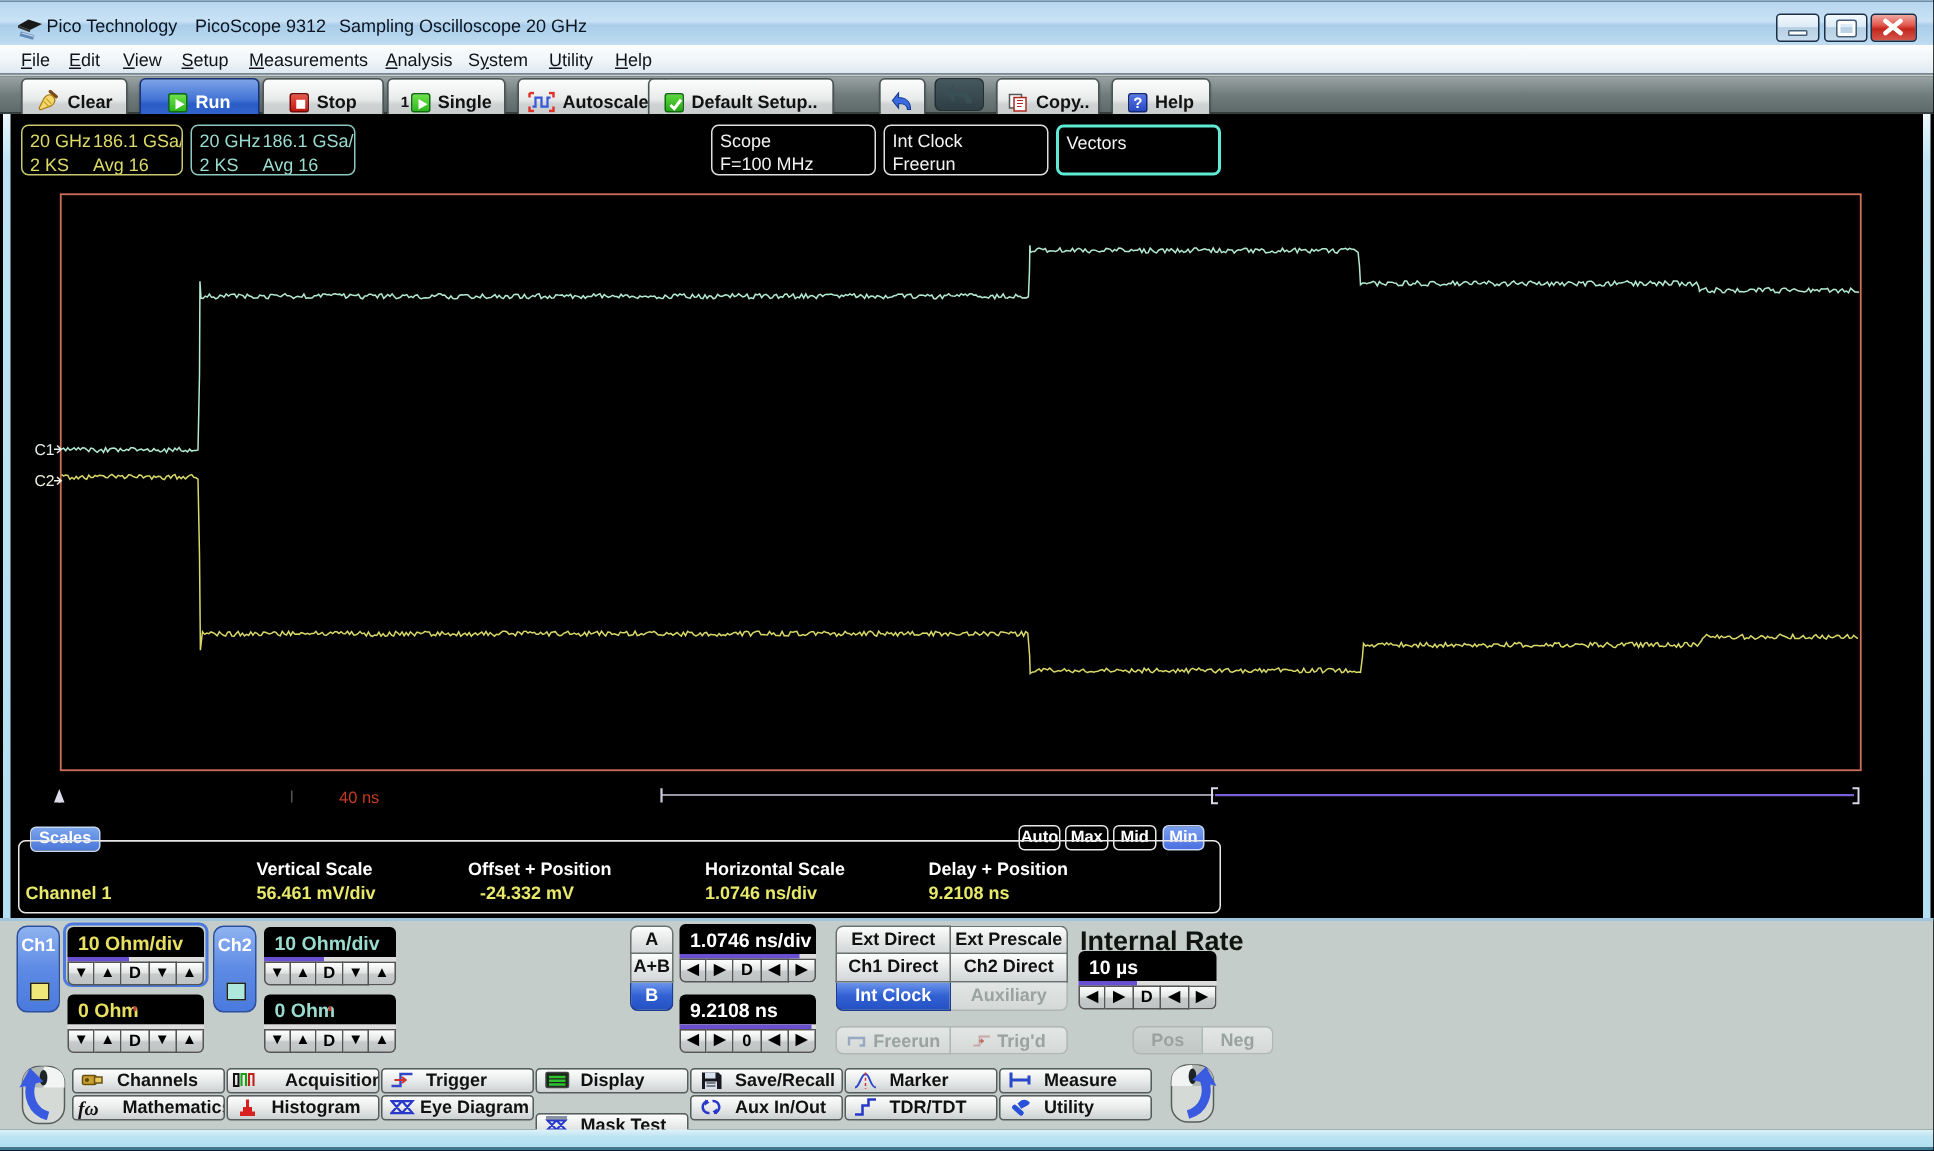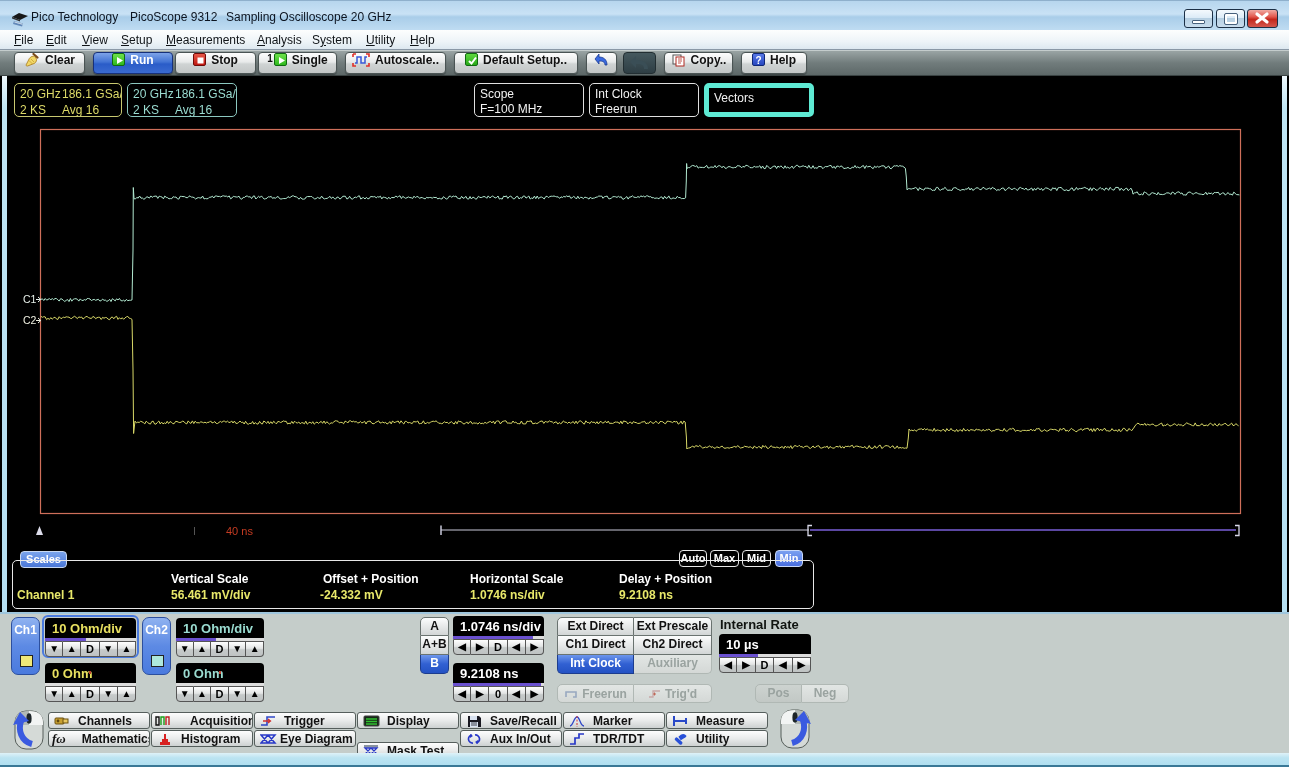--- a/index.html
+++ b/index.html
@@ -8,21 +8,21 @@
 #titlebar .ttext{position:absolute;top:9px;font-size:12px;color:#0c1420;}
 .winbtn{position:absolute;top:8px;height:19px;border:1px solid #1c2f45;border-radius:3px;}
 #btn-min,#btn-max{width:29px;background:linear-gradient(#f4f9fd 0%,#dcebf7 45%,#b6cfe2 50%,#c8dced 100%);}
 #btn-close{width:31px;background:linear-gradient(#f0a9a2 0%,#e2574d 40%,#c3271c 55%,#d4574e 100%);}
 
 #menubar{left:0;top:30px;width:1289px;height:20px;background:linear-gradient(#fdfefe 0%,#eef4f8 60%,#dde8f0 100%);border-bottom:1px solid #8a98a6;}
 #menubar span{position:absolute;top:3px;font-size:12px;color:#101418;}
 #menubar u{text-decoration:underline;}
 
 #toolbar{left:0;top:50px;width:1289px;height:26px;background:linear-gradient(#9aa4a4 0%,#717c7c 50%,#5d6868 100%);border-top:1px solid #c4cccc;border-bottom:1px solid #394242;}
-.tbtn{position:absolute;top:1px;height:22px;border:1px solid #4a5454;border-radius:4px;background:linear-gradient(#fdfdfd 0%,#e8eaea 45%,#cfd3d3 55%,#c2c6c6 100%);color:#111;font-size:12px;font-weight:bold;display:flex;justify-content:center;gap:5px;box-shadow:0 1px 1px rgba(0,0,0,.35);}
+.tbtn{position:absolute;top:1px;height:32px;border:1px solid #4a5454;border-radius:4px;background:linear-gradient(#fdfdfd 0%,#e8eaea 45%,#cfd3d3 55%,#c2c6c6 100%);color:#111;font-size:12px;font-weight:bold;display:flex;align-items:center;justify-content:center;gap:5px;box-shadow:0 1px 1px rgba(0,0,0,.35);}
 .tbtn.blue{background:linear-gradient(#7da3e8 0%,#4273d4 45%,#2a5cc8 55%,#3a6ad0 100%);color:#fff;border-color:#16307a;}
 .icsq{width:13px;height:13px;border-radius:2px;display:inline-block;position:relative;}
 
 #infostrip{left:0;top:76px;width:1289px;height:44px;background:#000;}
 .ibox{position:absolute;top:7px;height:34px;border-radius:5px;font-size:12px;line-height:15px;padding:3px 0 0 5px;overflow:hidden;}
 .ibox span{position:absolute;white-space:nowrap;}
 .ibox .p1{left:5px;top:3px;}
 .ibox .p2{left:47px;top:3px;}
 .ibox .p3{left:5px;top:19px;}
 .ibox .p4{left:47px;top:19px;}
@@ -42,21 +42,21 @@
 .spinrow{position:absolute;left:0;display:flex;}
 .spin{height:16px;border:1px solid #555;border-left:none;background:linear-gradient(#fff 0%,#e3e5e5 45%,#c6caca 55%,#bfc3c3 100%);color:#000;font-weight:bold;font-size:11px;display:flex;align-items:center;justify-content:center;}
 .spin:first-child{border-left:1px solid #555;border-radius:0 0 0 4px;}
 .spin:last-child{border-radius:0 0 4px 0;}
 .tri{font-size:10px;line-height:10px;}
 .selgrid{position:absolute;display:grid;}
 .selbtn{border:1px solid #6a7370;background:linear-gradient(#fcfdfd 0%,#e9ebeb 45%,#d2d6d6 100%);color:#111;font-size:12px;font-weight:bold;text-align:center;line-height:17px;}
 .selbtn.on{background:linear-gradient(#6d96ec 0%,#3160d2 50%,#2452c4 100%);color:#fff;border-color:#1c3c8e;}
 .selbtn.dis{color:#9aa3a0;background:linear-gradient(#e2e6e4 0%,#d4d8d6 100%);border-color:#b0b8b4;}
 
-.mbtn{position:absolute;height:17px;white-space:nowrap;overflow:hidden;border:1px solid #555e5c;border-radius:3px;background:linear-gradient(#fdfdfd 0%,#e9ebeb 50%,#cdd1d1 100%);font-size:12px;font-weight:bold;color:#111;display:flex;align-items:center;}
+.mbtn{position:absolute;height:17px;white-space:nowrap;overflow:hidden;border:1px solid #555e5c;border-radius:3px;background:linear-gradient(#fdfdfd 0%,#e9ebeb 50%,#cdd1d1 100%);font-size:12px;font-weight:bold;color:#111;display:flex;}
 .mbtn .mic{width:20px;margin-left:3px;display:flex;justify-content:center;}
 #bottomblue{left:0;top:753px;width:1289px;height:14px;background:linear-gradient(#dff2f8 0%,#bce4f2 40%,#b0dff0 100%);border-bottom:2px solid #3a7896;}
 </style></head><body>
 
 <div id="titlebar" class="abs">
   <svg class="abs" style="left:11px;top:10px" width="19" height="16" viewBox="0 0 19 16">
     <polygon points="1,6 8,2 17,5 9,9" fill="#181818"></polygon>
     <polygon points="1,6 9,9 9,10.5 1,7.5" fill="#303030"></polygon>
     <polygon points="3,10 12,12.5 11,15.5 2,13" fill="#6288b8"></polygon>
     <polygon points="3.5,11 11.5,13.2" fill="none" stroke="#c8d8e8" stroke-width=".8"></polygon>
@@ -100,21 +100,21 @@
   <div class="tbtn" style="left:175px;width:81px"><span class="icsq" style="background:linear-gradient(#e85848,#c01810);border:1px solid #700a08"><svg width="13" height="13">
           <rect x="3.5" y="3.5" width="6" height="6" fill="#fff"></rect>
         </svg></span>Stop</div>
   <div class="tbtn" style="left:258px;width:79px"><span style="font-size:10px;margin-right:-4px">1</span><span class="icsq" style="background:linear-gradient(#6ee24a,#2fb81e);border:1px solid #0f6a10"><svg width="13" height="13">
           <path d="M4 3 L10 6.5 L4 10 Z" fill="#fff"></path>
         </svg></span>Single</div>
   <div class="tbtn" style="left:345px;width:101px"><svg width="18" height="14" viewBox="0 0 18 14">
         <path d="M1 1 L4 1 M1 1 L1 4 M14 1 L17 1 L17 4 M1 10 L1 13 L4 13 M17 10 L17 13 L14 13" stroke="#e03028" stroke-width="1.6" fill="none"></path>
         <path d="M3 10 L5 10 L5 4 L9 4 L9 10 L13 10 L13 4 L15 4" stroke="#3858d8" stroke-width="1.5" fill="none"></path>
       </svg>Autoscale..</div>
-  <div class="tbtn" style="left:454px;width:124px"><span class="icsq" style="background:linear-gradient(#5ed83e,#28a818);border:1px solid #0f6a10"><svg width="13" height="13">
+  <div class="tbtn" style="left:432px;width:124px"><span class="icsq" style="background:linear-gradient(#5ed83e,#28a818);border:1px solid #0f6a10"><svg width="13" height="13">
           <path d="M3 7 L5.5 9.5 L10 3.5" stroke="#fff" stroke-width="2" fill="none"></path>
         </svg></span>Default Setup..</div>
   <div class="tbtn" style="left:586px;width:31px">
       <svg width="16" height="14" viewBox="0 0 16 14">
         <path d="M13 12 C13 6 9 4 5 4 L5 1 L1 6 L5 11 L5 8 C8 8 11 8.5 11 12 Z" fill="#3a6ae0" stroke="#1a3a90" stroke-width=".8"></path>
       </svg>
     </div>
   <div class="abs" style="left:623px;top:1px;width:33px;height:22px;border-radius:4px;background:linear-gradient(#45585e,#2e3e44);border:1px solid #222e32"><svg width="31" height="20" viewBox="0 0 31 20">
         <path d="M24 16 C24 9 18 7 12 7 L12 3 L6 9 L12 15 L12 11 C16 11 20 11 20 16 Z" fill="#3a4e56"></path>
       </svg></div>
@@ -135,21 +135,21 @@
       <span class="p4">Avg 16</span>
     </div>
   <div class="ibox" style="left:127px;width:110px;border:1px solid #8cc8c0;color:#9adbd0">
       <span class="p1">20 GHz</span>
       <span class="p2">186.1 GSa/s</span>
       <span class="p3">2 KS</span>
       <span class="p4">Avg 16</span>
     </div>
   <div class="ibox" style="left:474px;width:110px;border:1px solid #e0e0e0;color:#f2f2f2">Scope<br>F=100 MHz</div>
   <div class="ibox" style="left:589px;width:110px;border:1px solid #e0e0e0;color:#f2f2f2">Int Clock<br>Freerun</div>
-  <div class="ibox" style="left:704px;width:110px;border:5px solid #5eead4;color:#f2f2f2">Vectors</div>
+  <div class="ibox" style="left:704px;width:110px;border:2px solid #5eead4;color:#f2f2f2">Vectors</div>
 </div>
 
 <svg class="abs" style="left:0;top:120px" width="1289" height="425" viewBox="0 120 1289 425">
   <rect x="40.5" y="129.5" width="1200" height="384" fill="none" stroke="#cf6f5a" stroke-width="1.2"></rect>
   <polyline points="41.0,299.4 42.4,298.8 43.8,300.5 45.2,298.5 46.6,300.1 48.0,299.5 49.4,298.5 50.8,300.0 52.2,298.4 53.6,299.8 55.0,298.5 56.4,298.6 57.8,299.7 59.2,301.1 60.6,298.7 62.0,299.1 63.4,300.4 64.8,301.5 66.2,300.3 67.6,299.6 69.0,301.6 70.4,298.5 71.8,301.2 73.2,299.3 74.6,298.8 76.0,298.7 77.4,299.3 78.8,301.1 80.2,298.9 81.6,300.3 83.0,300.5 84.4,299.6 85.8,300.2 87.2,298.5 88.6,298.5 90.0,299.0 91.4,300.6 92.8,299.8 94.2,299.4 95.6,300.3 97.0,299.8 98.4,299.3 99.8,301.0 101.2,300.7 102.6,299.1 104.0,300.3 105.4,300.1 106.8,301.3 108.2,300.8 109.6,299.3 111.0,301.6 112.4,298.7 113.8,299.7 115.2,300.9 116.6,298.8 118.0,300.0 119.4,298.4 120.8,300.6 122.2,300.9 123.6,300.2 125.0,301.3 126.4,299.4 127.8,300.7 129.2,300.3 130.6,300.3 132.0,299.9 133.0,250.0 133.3,187.5 134.0,198.7 135.4,199.0 136.8,197.4 138.2,198.1 139.6,196.0 141.0,198.2 142.4,198.0 143.8,199.2 145.2,198.6 146.6,196.8 148.0,197.1 149.4,198.1 150.8,195.9 152.2,197.4 153.6,196.4 155.0,196.2 156.4,196.0 157.8,198.4 159.2,196.2 160.6,196.6 162.0,197.1 163.4,198.8 164.8,196.1 166.2,197.3 167.6,197.7 169.0,198.8 170.4,198.6 171.8,198.7 173.2,196.7 174.6,197.2 176.0,197.0 177.4,198.8 178.8,199.1 180.2,196.3 181.6,196.4 183.0,196.6 184.4,196.6 185.8,197.4 187.2,197.8 188.6,196.7 190.0,195.8 191.4,197.2 192.8,197.1 194.2,197.7 195.6,199.0 197.0,198.1 198.4,197.6 199.8,197.9 201.2,198.1 202.6,196.0 204.0,198.9 205.4,198.5 206.8,198.8 208.2,198.5 209.6,197.1 211.0,197.2 212.4,196.2 213.8,198.0 215.2,196.0 216.6,196.0 218.0,196.5 219.4,196.4 220.8,197.0 222.2,196.0 223.6,195.8 225.0,196.3 226.4,196.1 227.8,197.0 229.2,195.9 230.6,198.8 232.0,197.9 233.4,196.3 234.8,196.7 236.2,197.0 237.6,197.0 239.0,196.2 240.4,198.7 241.8,199.2 243.2,197.4 244.6,197.4 246.0,196.1 247.4,196.1 248.8,197.0 250.2,196.7 251.6,198.6 253.0,196.3 254.4,195.9 255.8,199.0 257.2,197.6 258.6,196.3 260.0,197.6 261.4,195.9 262.8,197.6 264.2,199.1 265.6,198.7 267.0,198.2 268.4,196.7 269.8,197.0 271.2,196.4 272.6,198.4 274.0,197.6 275.4,198.4 276.8,196.9 278.2,196.6 279.6,198.6 281.0,199.1 282.4,198.7 283.8,198.5 285.2,198.6 286.6,198.3 288.0,196.6 289.4,197.6 290.8,197.0 292.2,195.9 293.6,195.9 295.0,196.8 296.4,196.7 297.8,198.2 299.2,199.1 300.6,197.3 302.0,199.0 303.4,199.2 304.8,199.0 306.2,197.0 307.6,196.5 309.0,196.6 310.4,196.5 311.8,196.5 313.2,197.9 314.6,198.9 316.0,198.7 317.4,197.4 318.8,198.0 320.2,198.5 321.6,196.1 323.0,198.0 324.4,198.9 325.8,198.5 327.2,198.4 328.6,197.4 330.0,196.4 331.4,198.5 332.8,196.9 334.2,198.5 335.6,199.1 337.0,197.1 338.4,197.2 339.8,199.0 341.2,198.3 342.6,196.4 344.0,196.2 345.4,196.3 346.8,198.9 348.2,198.5 349.6,196.3 351.0,198.6 352.4,199.1 353.8,198.0 355.2,197.0 356.6,197.7 358.0,196.2 359.4,195.8 360.8,199.1 362.2,198.0 363.6,197.6 365.0,199.0 366.4,197.3 367.8,198.8 369.2,198.6 370.6,196.5 372.0,196.7 373.4,196.8 374.8,196.6 376.2,197.8 377.6,196.7 379.0,197.2 380.4,196.2 381.8,198.9 383.2,197.0 384.6,197.4 386.0,197.8 387.4,198.9 388.8,197.2 390.2,198.9 391.6,197.5 393.0,197.6 394.4,197.6 395.8,195.9 397.2,197.3 398.6,196.4 400.0,195.8 401.4,198.5 402.8,196.4 404.2,197.4 405.6,198.3 407.0,197.7 408.4,196.9 409.8,197.6 411.2,197.7 412.6,198.5 414.0,196.2 415.4,197.7 416.8,196.6 418.2,196.7 419.6,198.4 421.0,197.5 422.4,197.7 423.8,198.4 425.2,198.9 426.6,197.3 428.0,197.9 429.4,197.5 430.8,197.5 432.2,198.2 433.6,197.3 435.0,197.6 436.4,197.4 437.8,199.0 439.2,198.2 440.6,198.8 442.0,199.0 443.4,196.7 444.8,197.7 446.2,199.0 447.6,198.7 449.0,196.3 450.4,196.2 451.8,197.3 453.2,196.0 454.6,196.6 456.0,196.0 457.4,198.1 458.8,198.5 460.2,198.8 461.6,196.3 463.0,198.2 464.4,198.0 465.8,196.3 467.2,198.8 468.6,199.1 470.0,196.5 471.4,199.0 472.8,197.2 474.2,197.5 475.6,199.2 477.0,198.6 478.4,196.3 479.8,197.3 481.2,197.6 482.6,197.0 484.0,196.5 485.4,196.9 486.8,198.3 488.2,195.9 489.6,197.7 491.0,197.3 492.4,195.9 493.8,196.9 495.2,197.9 496.6,197.5 498.0,196.0 499.4,199.1 500.8,198.5 502.2,199.1 503.6,196.2 505.0,196.7 506.4,195.9 507.8,198.4 509.2,196.7 510.6,196.2 512.0,197.2 513.4,198.9 514.8,198.6 516.2,196.7 517.6,196.3 519.0,198.9 520.4,197.7 521.8,198.2 523.2,196.1 524.6,196.0 526.0,198.1 527.4,197.2 528.8,196.0 530.2,199.0 531.6,198.0 533.0,198.5 534.4,196.1 535.8,198.7 537.2,196.0 538.6,198.7 540.0,197.3 541.4,197.0 542.8,197.7 544.2,199.0 545.6,196.7 547.0,196.2 548.4,197.6 549.8,196.6 551.2,196.2 552.6,196.3 554.0,196.0 555.4,196.5 556.8,196.9 558.2,196.8 559.6,198.4 561.0,196.8 562.4,197.5 563.8,196.4 565.2,197.0 566.6,195.9 568.0,196.7 569.4,195.9 570.8,198.3 572.2,197.7 573.6,196.4 575.0,197.4 576.4,199.0 577.8,196.2 579.2,198.6 580.6,197.3 582.0,197.5 583.4,198.6 584.8,197.1 586.2,197.5 587.6,198.1 589.0,199.1 590.4,197.0 591.8,198.6 593.2,198.2 594.6,198.0 596.0,197.2 597.4,197.0 598.8,196.0 600.2,196.2 601.6,196.0 603.0,198.3 604.4,196.7 605.8,196.4 607.2,196.1 608.6,198.7 610.0,198.8 611.4,198.1 612.8,196.8 614.2,196.6 615.6,196.8 617.0,197.4 618.4,196.3 619.8,197.3 621.2,196.7 622.6,199.1 624.0,199.1 625.4,197.7 626.8,196.6 628.2,199.1 629.6,196.9 631.0,197.0 632.4,195.8 633.8,197.1 635.2,197.4 636.6,197.5 638.0,196.5 639.4,197.5 640.8,195.8 642.2,196.7 643.6,196.1 645.0,197.2 646.4,195.9 647.8,195.9 649.2,196.8 650.6,196.6 652.0,197.8 653.4,197.6 654.8,198.4 656.2,198.0 657.6,198.2 659.0,198.8 660.4,197.1 661.8,196.9 663.2,199.1 664.6,196.3 666.0,198.3 667.4,198.0 668.8,195.9 670.2,198.6 671.6,198.8 673.0,197.9 674.4,198.3 675.8,198.6 677.2,196.3 678.6,197.6 680.0,197.5 681.4,198.6 682.8,198.5 684.2,198.6 685.6,197.8 686.3,181.0 686.6,163.5 687.0,168.3 688.4,167.6 689.8,167.7 691.2,166.1 692.6,165.4 694.0,165.8 695.4,166.5 696.8,165.7 698.2,168.1 699.6,167.2 701.0,167.4 702.4,167.4 703.8,167.6 705.2,167.0 706.6,165.3 708.0,168.0 709.4,167.8 710.8,167.0 712.2,167.1 713.6,167.5 715.0,165.5 716.4,167.8 717.8,166.2 719.2,165.6 720.6,166.2 722.0,167.8 723.4,166.0 724.8,167.8 726.2,168.6 727.6,167.0 729.0,166.6 730.4,166.9 731.8,167.6 733.2,167.9 734.6,167.4 736.0,167.5 737.4,165.6 738.8,165.8 740.2,166.2 741.6,167.8 743.0,166.3 744.4,167.2 745.8,165.3 747.2,165.5 748.6,166.2 750.0,167.6 751.4,167.7 752.8,167.6 754.2,166.3 755.6,167.1 757.0,166.9 758.4,166.9 759.8,165.7 761.2,168.3 762.6,166.0 764.0,168.6 765.4,168.5 766.8,165.4 768.2,166.9 769.6,168.1 771.0,168.6 772.4,166.8 773.8,166.2 775.2,166.0 776.6,168.5 778.0,166.0 779.4,167.3 780.8,165.8 782.2,167.1 783.6,168.5 785.0,165.8 786.4,168.1 787.8,167.0 789.2,168.3 790.6,167.7 792.0,166.1 793.4,168.4 794.8,167.0 796.2,165.4 797.6,165.3 799.0,167.0 800.4,166.8 801.8,166.3 803.2,165.8 804.6,166.5 806.0,166.4 807.4,168.2 808.8,165.3 810.2,167.9 811.6,168.2 813.0,165.7 814.4,168.4 815.8,167.7 817.2,168.4 818.6,166.3 820.0,166.6 821.4,166.6 822.8,168.7 824.2,167.3 825.6,166.5 827.0,166.8 828.4,166.2 829.8,165.5 831.2,165.6 832.6,168.1 834.0,166.3 835.4,168.5 836.8,166.1 838.2,166.2 839.6,167.0 841.0,165.9 842.4,166.6 843.8,168.6 845.2,168.3 846.6,168.1 848.0,167.4 849.4,168.4 850.8,168.5 852.2,167.2 853.6,167.7 855.0,165.5 856.4,167.8 857.8,166.8 859.2,167.9 860.6,167.5 862.0,166.3 863.4,165.5 864.8,168.5 866.2,165.7 867.6,166.9 869.0,166.5 870.4,166.3 871.8,167.8 873.2,168.6 874.6,166.2 876.0,167.5 877.4,166.3 878.8,167.2 880.2,166.6 881.6,165.9 883.0,165.8 884.4,166.0 885.8,168.4 887.2,167.0 888.6,166.0 890.0,168.4 891.4,168.7 892.8,166.8 894.2,165.8 895.6,166.0 897.0,165.6 898.4,166.5 899.8,165.6 901.2,166.1 902.6,166.2 904.0,167.2 905.4,168.3 906.3,177.0 907.0,189.8 908.4,188.7 909.8,188.7 911.2,189.1 912.6,188.6 914.0,188.4 915.4,187.5 916.8,188.2 918.2,190.6 919.6,187.7 921.0,189.0 922.4,189.4 923.8,190.2 925.2,188.0 926.6,188.2 928.0,188.1 929.4,188.7 930.8,188.8 932.2,190.5 933.6,190.2 935.0,190.3 936.4,187.4 937.8,187.4 939.2,189.7 940.6,190.3 942.0,188.9 943.4,189.3 944.8,187.3 946.2,188.6 947.6,190.5 949.0,190.1 950.4,190.2 951.8,190.6 953.2,188.1 954.6,187.7 956.0,187.8 957.4,189.1 958.8,189.6 960.2,190.5 961.6,189.8 963.0,189.5 964.4,189.9 965.8,188.9 967.2,189.2 968.6,187.4 970.0,190.0 971.4,188.1 972.8,190.4 974.2,189.5 975.6,188.3 977.0,187.7 978.4,188.2 979.8,189.5 981.2,189.7 982.6,187.7 984.0,187.5 985.4,189.1 986.8,189.3 988.2,188.6 989.6,188.1 991.0,189.3 992.4,187.3 993.8,188.3 995.2,188.9 996.6,190.6 998.0,189.5 999.4,190.3 1000.8,188.9 1002.2,188.1 1003.6,188.1 1005.0,190.6 1006.4,189.7 1007.8,188.3 1009.2,187.4 1010.6,189.0 1012.0,189.6 1013.4,188.7 1014.8,188.2 1016.2,189.6 1017.6,190.4 1019.0,188.1 1020.4,187.4 1021.8,188.4 1023.2,188.7 1024.6,189.6 1026.0,188.0 1027.4,190.0 1028.8,189.8 1030.2,189.0 1031.6,188.0 1033.0,190.6 1034.4,188.4 1035.8,190.1 1037.2,188.1 1038.6,188.1 1040.0,189.9 1041.4,188.3 1042.8,190.5 1044.2,189.0 1045.6,187.9 1047.0,188.1 1048.4,188.7 1049.8,189.6 1051.2,190.5 1052.6,187.8 1054.0,188.6 1055.4,188.0 1056.8,190.6 1058.2,187.8 1059.6,187.5 1061.0,187.5 1062.4,188.6 1063.8,190.4 1065.2,190.3 1066.6,189.8 1068.0,190.7 1069.4,190.5 1070.8,188.4 1072.2,187.9 1073.6,190.5 1075.0,189.8 1076.4,187.4 1077.8,189.6 1079.2,188.6 1080.6,188.6 1082.0,188.4 1083.4,187.9 1084.8,187.3 1086.2,188.3 1087.6,188.5 1089.0,190.5 1090.4,187.7 1091.8,190.6 1093.2,188.0 1094.6,188.5 1096.0,190.1 1097.4,190.1 1098.8,188.8 1100.2,187.5 1101.6,188.9 1103.0,188.6 1104.4,190.4 1105.8,188.0 1107.2,188.5 1108.6,190.3 1110.0,187.4 1111.4,188.7 1112.8,190.1 1114.2,189.9 1115.6,187.4 1117.0,187.4 1118.4,187.5 1119.8,190.4 1121.2,188.2 1122.6,189.8 1124.0,190.4 1125.4,188.5 1126.8,188.2 1128.2,190.6 1129.6,189.4 1131.0,188.2 1132.4,191.0 1133.0,194.2 1134.4,192.9 1135.8,192.7 1137.2,191.8 1138.6,194.4 1140.0,194.9 1141.4,194.0 1142.8,195.0 1144.2,191.9 1145.6,192.6 1147.0,193.4 1148.4,195.1 1149.8,195.0 1151.2,193.1 1152.6,192.7 1154.0,193.3 1155.4,193.5 1156.8,195.0 1158.2,192.4 1159.6,194.5 1161.0,194.3 1162.4,194.6 1163.8,194.4 1165.2,193.9 1166.6,192.9 1168.0,192.9 1169.4,193.0 1170.8,194.5 1172.2,192.1 1173.6,192.5 1175.0,194.4 1176.4,192.6 1177.8,192.0 1179.2,191.9 1180.6,193.7 1182.0,192.9 1183.4,195.1 1184.8,194.8 1186.2,195.2 1187.6,192.7 1189.0,192.1 1190.4,192.1 1191.8,193.5 1193.2,194.2 1194.6,193.3 1196.0,192.6 1197.4,193.2 1198.8,193.9 1200.2,194.1 1201.6,194.3 1203.0,194.7 1204.4,194.1 1205.8,192.2 1207.2,194.7 1208.6,192.8 1210.0,193.7 1211.4,193.1 1212.8,194.3 1214.2,192.5 1215.6,192.6 1217.0,192.6 1218.4,192.3 1219.8,194.8 1221.2,193.8 1222.6,192.9 1224.0,193.1 1225.4,195.2 1226.8,193.5 1228.2,192.6 1229.6,194.5 1231.0,194.0 1232.4,195.2 1233.8,192.1 1235.2,193.4 1236.6,194.6 1238.0,194.7 1239.4,194.9" fill="none" stroke="#b2e9d1" stroke-width="1"></polyline>
   <polyline points="41.0,316.4 42.4,317.3 43.8,316.7 45.2,316.9 46.6,319.6 48.0,318.3 49.4,319.5 50.8,317.6 52.2,319.2 53.6,317.8 55.0,317.2 56.4,318.9 57.8,319.5 59.2,316.7 60.6,318.3 62.0,318.4 63.4,317.0 64.8,317.6 66.2,316.8 67.6,317.0 69.0,317.2 70.4,318.3 71.8,318.5 73.2,317.0 74.6,316.3 76.0,317.4 77.4,318.6 78.8,316.9 80.2,317.4 81.6,317.0 83.0,319.0 84.4,318.2 85.8,316.5 87.2,316.6 88.6,317.6 90.0,318.2 91.4,318.5 92.8,316.6 94.2,316.9 95.6,318.7 97.0,317.7 98.4,317.3 99.8,317.3 101.2,319.5 102.6,317.4 104.0,318.2 105.4,317.5 106.8,317.7 108.2,319.2 109.6,319.7 111.0,317.5 112.4,317.0 113.8,318.8 115.2,317.0 116.6,316.3 118.0,319.4 119.4,317.7 120.8,319.1 122.2,317.7 123.6,319.3 125.0,317.9 126.4,316.9 127.8,316.4 129.2,318.2 130.6,318.5 132.0,319.4 133.0,370.0 133.6,433.5 134.3,427.0 135.0,421.1 136.4,422.9 137.8,422.1 139.2,422.5 140.6,421.3 142.0,421.8 143.4,422.6 144.8,423.9 146.2,421.2 147.6,422.5 149.0,423.5 150.4,424.1 151.8,421.5 153.2,421.2 154.6,424.0 156.0,424.1 157.4,422.4 158.8,421.0 160.2,423.9 161.6,422.1 163.0,423.9 164.4,422.9 165.8,423.6 167.2,421.3 168.6,423.5 170.0,421.6 171.4,422.2 172.8,423.7 174.2,423.6 175.6,421.4 177.0,421.5 178.4,422.2 179.8,422.6 181.2,422.1 182.6,421.2 184.0,421.6 185.4,423.3 186.8,423.9 188.2,420.9 189.6,422.7 191.0,423.4 192.4,420.9 193.8,423.6 195.2,421.2 196.6,422.8 198.0,422.7 199.4,422.9 200.8,421.8 202.2,422.2 203.6,422.8 205.0,422.2 206.4,423.0 207.8,422.3 209.2,422.3 210.6,420.9 212.0,422.9 213.4,422.5 214.8,421.6 216.2,423.4 217.6,423.5 219.0,422.4 220.4,421.4 221.8,422.4 223.2,421.2 224.6,421.2 226.0,422.3 227.4,421.1 228.8,422.3 230.2,422.5 231.6,420.9 233.0,423.0 234.4,421.1 235.8,423.3 237.2,423.4 238.6,422.5 240.0,421.0 241.4,422.5 242.8,422.1 244.2,424.0 245.6,421.3 247.0,423.7 248.4,424.2 249.8,423.3 251.2,423.6 252.6,421.5 254.0,424.1 255.4,422.5 256.8,424.1 258.2,423.9 259.6,421.4 261.0,423.5 262.4,424.0 263.8,421.0 265.2,422.0 266.6,423.4 268.0,421.3 269.4,423.8 270.8,421.7 272.2,423.6 273.6,421.3 275.0,422.5 276.4,423.9 277.8,421.5 279.2,421.7 280.6,422.5 282.0,421.9 283.4,420.9 284.8,421.4 286.2,421.3 287.6,424.0 289.0,423.1 290.4,423.8 291.8,421.4 293.2,423.5 294.6,421.2 296.0,422.6 297.4,423.0 298.8,422.0 300.2,423.8 301.6,422.7 303.0,422.8 304.4,423.8 305.8,421.2 307.2,424.2 308.6,422.9 310.0,422.1 311.4,423.5 312.8,421.7 314.2,424.2 315.6,422.8 317.0,422.0 318.4,423.4 319.8,422.3 321.2,421.4 322.6,423.3 324.0,421.0 325.4,423.6 326.8,421.7 328.2,423.0 329.6,424.1 331.0,422.8 332.4,423.1 333.8,421.9 335.2,420.8 336.6,420.9 338.0,421.3 339.4,422.9 340.8,422.3 342.2,422.5 343.6,423.8 345.0,421.2 346.4,421.6 347.8,423.0 349.2,420.9 350.6,420.8 352.0,422.0 353.4,421.2 354.8,422.0 356.2,421.6 357.6,422.8 359.0,422.8 360.4,421.5 361.8,422.9 363.2,422.4 364.6,421.3 366.0,424.0 367.4,421.6 368.8,421.3 370.2,421.1 371.6,423.0 373.0,423.8 374.4,423.5 375.8,422.2 377.2,421.7 378.6,420.8 380.0,423.0 381.4,422.7 382.8,422.0 384.2,423.0 385.6,422.3 387.0,424.0 388.4,423.3 389.8,421.6 391.2,423.9 392.6,420.9 394.0,422.6 395.4,422.2 396.8,421.6 398.2,421.0 399.6,423.4 401.0,420.8 402.4,422.7 403.8,424.0 405.2,421.3 406.6,421.5 408.0,422.9 409.4,422.5 410.8,423.0 412.2,423.6 413.6,421.4 415.0,421.9 416.4,421.8 417.8,421.0 419.2,423.8 420.6,423.5 422.0,423.2 423.4,420.8 424.8,423.7 426.2,423.3 427.6,422.4 429.0,423.3 430.4,422.3 431.8,421.6 433.2,421.2 434.6,421.6 436.0,420.9 437.4,421.9 438.8,423.3 440.2,423.2 441.6,423.7 443.0,423.2 444.4,421.7 445.8,422.7 447.2,422.3 448.6,423.5 450.0,422.6 451.4,421.7 452.8,423.0 454.2,424.1 455.6,421.5 457.0,423.8 458.4,420.9 459.8,421.7 461.2,421.6 462.6,423.3 464.0,424.0 465.4,423.3 466.8,421.9 468.2,423.8 469.6,421.9 471.0,421.6 472.4,423.9 473.8,422.9 475.2,423.2 476.6,423.1 478.0,424.1 479.4,422.4 480.8,423.7 482.2,423.2 483.6,423.7 485.0,422.3 486.4,423.3 487.8,422.7 489.2,421.8 490.6,421.5 492.0,422.9 493.4,421.1 494.8,423.9 496.2,421.3 497.6,420.9 499.0,421.2 500.4,424.0 501.8,422.0 503.2,421.3 504.6,420.9 506.0,420.9 507.4,423.2 508.8,423.0 510.2,423.2 511.6,423.3 513.0,421.0 514.4,422.8 515.8,422.0 517.2,423.6 518.6,423.6 520.0,423.8 521.4,421.0 522.8,423.8 524.2,423.9 525.6,424.0 527.0,421.2 528.4,421.5 529.8,421.2 531.2,420.9 532.6,423.7 534.0,423.6 535.4,423.0 536.8,423.6 538.2,422.9 539.6,421.8 541.0,421.1 542.4,421.1 543.8,423.4 545.2,421.5 546.6,421.9 548.0,422.2 549.4,420.9 550.8,421.7 552.2,421.8 553.6,423.2 555.0,422.1 556.4,421.9 557.8,424.1 559.2,422.5 560.6,423.7 562.0,422.9 563.4,420.9 564.8,422.2 566.2,422.3 567.6,423.4 569.0,422.0 570.4,423.2 571.8,422.6 573.2,421.5 574.6,423.7 576.0,421.1 577.4,423.6 578.8,421.4 580.2,420.8 581.6,421.5 583.0,423.4 584.4,424.1 585.8,420.8 587.2,422.5 588.6,422.5 590.0,423.5 591.4,421.4 592.8,422.5 594.2,422.0 595.6,423.6 597.0,421.7 598.4,424.0 599.8,421.8 601.2,421.5 602.6,423.2 604.0,422.5 605.4,421.2 606.8,423.0 608.2,421.1 609.6,423.5 611.0,423.2 612.4,423.5 613.8,422.9 615.2,422.0 616.6,422.2 618.0,422.1 619.4,423.8 620.8,421.1 622.2,423.8 623.6,420.9 625.0,421.5 626.4,421.7 627.8,423.9 629.2,422.5 630.6,422.1 632.0,423.8 633.4,421.6 634.8,422.4 636.2,422.6 637.6,423.4 639.0,423.4 640.4,423.0 641.8,422.0 643.2,421.9 644.6,421.3 646.0,423.7 647.4,423.1 648.8,423.3 650.2,421.4 651.6,422.3 653.0,423.4 654.4,422.8 655.8,421.2 657.2,422.4 658.6,423.8 660.0,421.6 661.4,421.5 662.8,421.8 664.2,423.2 665.6,423.7 667.0,421.3 668.4,421.3 669.8,421.6 671.2,421.9 672.6,422.6 674.0,421.3 675.4,421.9 676.8,421.4 678.2,424.1 679.6,423.3 681.0,421.1 682.4,424.1 683.8,421.1 685.2,422.1 686.4,437.0 686.8,449.0 687.2,448.6 688.6,448.0 690.0,447.8 691.4,446.8 692.8,446.0 694.2,447.5 695.6,445.7 697.0,446.0 698.4,446.6 699.8,445.4 701.2,446.7 702.6,448.0 704.0,447.7 705.4,447.0 706.8,447.5 708.2,446.9 709.6,445.8 711.0,447.4 712.4,446.7 713.8,447.8 715.2,448.4 716.6,446.8 718.0,447.3 719.4,447.8 720.8,446.7 722.2,446.1 723.6,447.8 725.0,448.3 726.4,447.9 727.8,447.7 729.2,448.2 730.6,447.6 732.0,447.5 733.4,446.8 734.8,446.4 736.2,447.4 737.6,445.6 739.0,446.7 740.4,448.0 741.8,447.7 743.2,447.4 744.6,446.2 746.0,446.7 747.4,446.8 748.8,447.4 750.2,446.7 751.6,447.6 753.0,448.5 754.4,445.9 755.8,447.5 757.2,447.9 758.6,446.6 760.0,447.0 761.4,448.6 762.8,445.4 764.2,447.1 765.6,445.8 767.0,448.0 768.4,448.5 769.8,447.1 771.2,445.6 772.6,447.3 774.0,447.1 775.4,447.7 776.8,447.0 778.2,447.5 779.6,448.1 781.0,447.1 782.4,446.7 783.8,448.5 785.2,446.0 786.6,447.6 788.0,446.6 789.4,447.9 790.8,445.7 792.2,448.6 793.6,446.5 795.0,445.5 796.4,446.2 797.8,446.7 799.2,445.3 800.6,446.7 802.0,446.7 803.4,447.7 804.8,446.5 806.2,446.2 807.6,446.1 809.0,447.8 810.4,448.5 811.8,447.1 813.2,446.0 814.6,448.0 816.0,446.6 817.4,446.0 818.8,445.7 820.2,447.9 821.6,448.1 823.0,447.5 824.4,446.9 825.8,447.2 827.2,446.1 828.6,448.6 830.0,446.5 831.4,447.5 832.8,448.1 834.2,448.1 835.6,446.9 837.0,446.3 838.4,447.2 839.8,445.7 841.2,448.1 842.6,446.5 844.0,448.2 845.4,446.2 846.8,446.6 848.2,446.2 849.6,446.7 851.0,445.9 852.4,445.3 853.8,447.8 855.2,446.3 856.6,446.1 858.0,446.3 859.4,446.9 860.8,446.8 862.2,447.5 863.6,447.5 865.0,446.5 866.4,448.5 867.8,448.2 869.2,445.5 870.6,448.1 872.0,448.4 873.4,448.0 874.8,445.8 876.2,448.1 877.6,447.5 879.0,445.4 880.4,445.3 881.8,448.5 883.2,447.5 884.6,446.2 886.0,445.6 887.4,445.8 888.8,446.1 890.2,447.9 891.6,446.5 893.0,445.8 894.4,448.4 895.8,448.0 897.2,445.9 898.6,448.3 900.0,447.4 901.4,448.0 902.8,447.6 904.2,448.3 905.6,448.0 907.0,448.2 908.3,438.0 909.0,429.0 910.4,430.7 911.8,430.1 913.2,430.8 914.6,429.8 916.0,431.3 917.4,430.2 918.8,429.2 920.2,429.1 921.6,428.8 923.0,430.0 924.4,428.5 925.8,429.9 927.2,428.8 928.6,430.0 930.0,430.0 931.4,430.1 932.8,431.2 934.2,428.3 935.6,431.2 937.0,429.9 938.4,430.2 939.8,430.6 941.2,431.2 942.6,429.6 944.0,429.7 945.4,431.6 946.8,428.6 948.2,430.5 949.6,430.5 951.0,428.4 952.4,430.4 953.8,430.6 955.2,431.5 956.6,429.4 958.0,431.6 959.4,430.0 960.8,429.9 962.2,431.4 963.6,428.4 965.0,430.7 966.4,430.4 967.8,429.5 969.2,431.2 970.6,429.5 972.0,429.9 973.4,430.1 974.8,430.9 976.2,429.0 977.6,429.8 979.0,429.7 980.4,430.2 981.8,431.1 983.2,429.3 984.6,431.1 986.0,429.7 987.4,430.0 988.8,429.2 990.2,430.0 991.6,431.6 993.0,430.5 994.4,431.0 995.8,429.4 997.2,429.4 998.6,429.3 1000.0,430.3 1001.4,430.5 1002.8,431.0 1004.2,428.4 1005.6,430.8 1007.0,431.3 1008.4,430.2 1009.8,428.5 1011.2,429.3 1012.6,428.3 1014.0,428.9 1015.4,431.4 1016.8,430.4 1018.2,430.5 1019.6,431.0 1021.0,431.4 1022.4,430.4 1023.8,430.4 1025.2,430.4 1026.6,430.7 1028.0,430.3 1029.4,430.6 1030.8,429.0 1032.2,430.6 1033.6,429.9 1035.0,430.9 1036.4,428.6 1037.8,428.9 1039.2,428.4 1040.6,430.9 1042.0,431.4 1043.4,430.5 1044.8,429.6 1046.2,431.1 1047.6,431.0 1049.0,430.2 1050.4,429.2 1051.8,429.3 1053.2,429.7 1054.6,429.4 1056.0,429.8 1057.4,430.5 1058.8,431.5 1060.2,428.5 1061.6,430.2 1063.0,428.4 1064.4,428.7 1065.8,431.1 1067.2,430.3 1068.6,431.4 1070.0,429.8 1071.4,428.3 1072.8,429.6 1074.2,430.3 1075.6,431.5 1077.0,431.6 1078.4,429.9 1079.8,429.7 1081.2,428.6 1082.6,430.5 1084.0,429.0 1085.4,428.8 1086.8,428.4 1088.2,428.3 1089.6,430.6 1091.0,428.7 1092.4,431.6 1093.8,428.6 1095.2,431.3 1096.6,428.7 1098.0,428.4 1099.4,430.7 1100.8,429.1 1102.2,430.8 1103.6,428.9 1105.0,428.5 1106.4,430.9 1107.8,430.7 1109.2,431.2 1110.6,430.8 1112.0,428.6 1113.4,430.4 1114.8,430.7 1116.2,429.9 1117.6,431.5 1119.0,429.2 1120.4,431.6 1121.8,430.7 1123.2,428.3 1124.6,428.4 1126.0,430.5 1127.4,431.1 1128.8,428.6 1130.2,429.4 1131.6,430.8 1133.0,428.9 1134.4,427.0 1135.0,425.7 1136.4,424.5 1137.8,423.0 1139.2,424.0 1140.6,424.8 1142.0,424.3 1143.4,425.1 1144.8,423.3 1146.2,425.5 1147.6,424.0 1149.0,425.0 1150.4,424.9 1151.8,424.2 1153.2,424.1 1154.6,425.5 1156.0,426.0 1157.4,425.5 1158.8,424.7 1160.2,423.8 1161.6,423.0 1163.0,426.1 1164.4,425.2 1165.8,425.6 1167.2,423.9 1168.6,424.9 1170.0,426.1 1171.4,425.6 1172.8,424.8 1174.2,423.8 1175.6,424.3 1177.0,425.8 1178.4,424.1 1179.8,425.1 1181.2,424.8 1182.6,425.8 1184.0,425.5 1185.4,423.8 1186.8,422.8 1188.2,423.7 1189.6,424.2 1191.0,424.8 1192.4,425.6 1193.8,425.8 1195.2,422.9 1196.6,425.6 1198.0,425.6 1199.4,425.7 1200.8,424.7 1202.2,423.7 1203.6,425.7 1205.0,425.5 1206.4,425.1 1207.8,425.9 1209.2,424.0 1210.6,423.1 1212.0,424.7 1213.4,425.5 1214.8,423.5 1216.2,425.4 1217.6,426.0 1219.0,423.6 1220.4,424.9 1221.8,425.1 1223.2,424.4 1224.6,423.5 1226.0,423.7 1227.4,425.4 1228.8,425.5 1230.2,424.4 1231.6,423.1 1233.0,425.5 1234.4,425.4 1235.8,423.6 1237.2,424.8 1238.6,425.8" fill="none" stroke="#d8d868" stroke-width="1"></polyline>
   <text x="23" y="303" fill="#e6efe9" font-size="10.5">C1</text>
   <path d="M36 299.5 h4.5 M38 297 l2.8 2.5 l-2.8 2.5" stroke="#e6efe9" stroke-width="1" fill="none"></path>
   <text x="23" y="324" fill="#efefe0" font-size="10.5">C2</text>
   <path d="M36 320.5 h4.5 M38 318 l2.8 2.5 l-2.8 2.5" stroke="#efefe0" stroke-width="1" fill="none"></path>
@@ -168,21 +168,21 @@
 <div class="sideblue abs" style="left:1282px"></div>
 
 <div id="scalestab" class="abs">Scales</div>
 <div class="abs" style="left:66px;top:560px;width:614px;height:1px;background:#e8e8e8"></div>
 <div class="ambtn" style="left:679px;width:28px">Auto</div>
 <div class="ambtn" style="left:710px;width:29px">Max</div>
 <div class="ambtn" style="left:742px;width:29px">Mid</div>
 <div class="ambtn" style="left:775px;width:28px;background:linear-gradient(#7aa0f0,#4a6fe0);border-color:#c8d8f8">Min</div>
 <div id="tablebox" class="abs"></div>
 <div class="th" style="left:171px">Vertical Scale</div>
-<div class="th" style="left:323px">Offset + Position</div>
+<div class="th" style="left:312px">Offset + Position</div>
 <div class="th" style="left:470px">Horizontal Scale</div>
 <div class="th" style="left:619px">Delay + Position</div>
 <div class="tv" style="left:17px">Channel 1</div>
 <div class="tv" style="left:171px">56.461 mV/div</div>
 <div class="tv" style="left:320px">-24.332 mV</div>
 <div class="tv" style="left:470px">1.0746 ns/div</div>
 <div class="tv" style="left:619px">9.2108 ns</div>
 
 <div id="cpanel" class="abs">
     <div class="abs" style="left:0;top:0;width:1289px;height:2px;background:#9fc6dd"></div>
@@ -312,21 +312,21 @@
     </div>
     <div class="selgrid" style="left:557px;top:72px;width:155px;grid-template-columns:77px 78px">
 <div class="selbtn dis" style="height:19px;border-radius:5px 0 0 5px;line-height:18px"><svg width="14" height="9" style="margin-right:4px;vertical-align:-1px">
           <path d="M2 7 L2 2 L12 2 L12 7 M9 7 L12 7 L12 5" stroke="#98a8c0" stroke-width="1.6" fill="none"></path>
         </svg>Freerun</div>
 <div class="selbtn dis" style="height:19px;border-left:none;border-radius:0 5px 5px 0;line-height:18px"><svg width="13" height="10" style="margin-right:4px;vertical-align:-1px">
           <path d="M1 8 L5 8 L5 2 L12 2" stroke="#c8a8a8" stroke-width="1.3" fill="none"></path>
           <path d="M5 5 l3 0 M6.5 3.5 l0 3" stroke="#c06858" stroke-width="1"></path>
         </svg>Trig'd</div>
     </div>
-    <div class="abs" style="left:720px;top:5px;font-size:13px;font-weight:bold;color:#101410">Internal Rate</div>
+    <div class="abs" style="left:720px;top:5px;font-size:18px;font-weight:bold;color:#101410">Internal Rate</div>
     <div class="abs vbox" style="left:719px;top:22px;width:92px;height:20px;color:#fff">10 µs</div>
     <div class="abs" style="left:719px;top:42px;width:92px;height:3px;background:#ddd"></div>
     <div class="abs" style="left:719px;top:42px;width:38.64px;height:3px;background:#6a50d0"></div>
     <div class="spinrow" style="left:719px;top:45px;width:92px">
       <div class="spin" style="width:18.4px">
         <span class="tri">◀</span>
       </div>
       <div class="spin" style="width:18.4px">
         <span class="tri">▶</span>
       </div>

